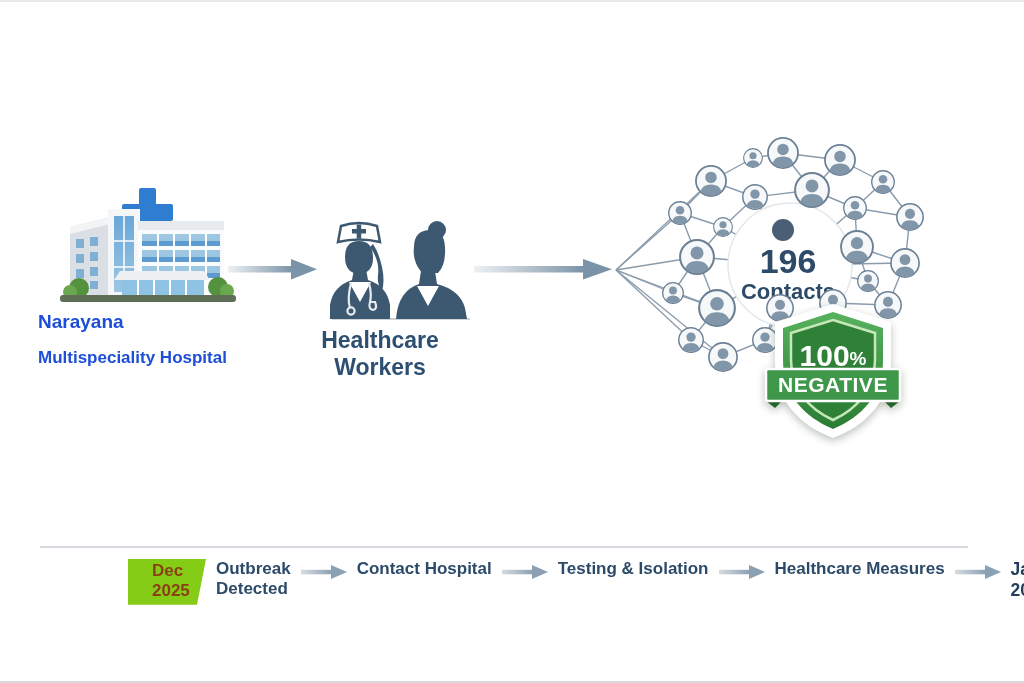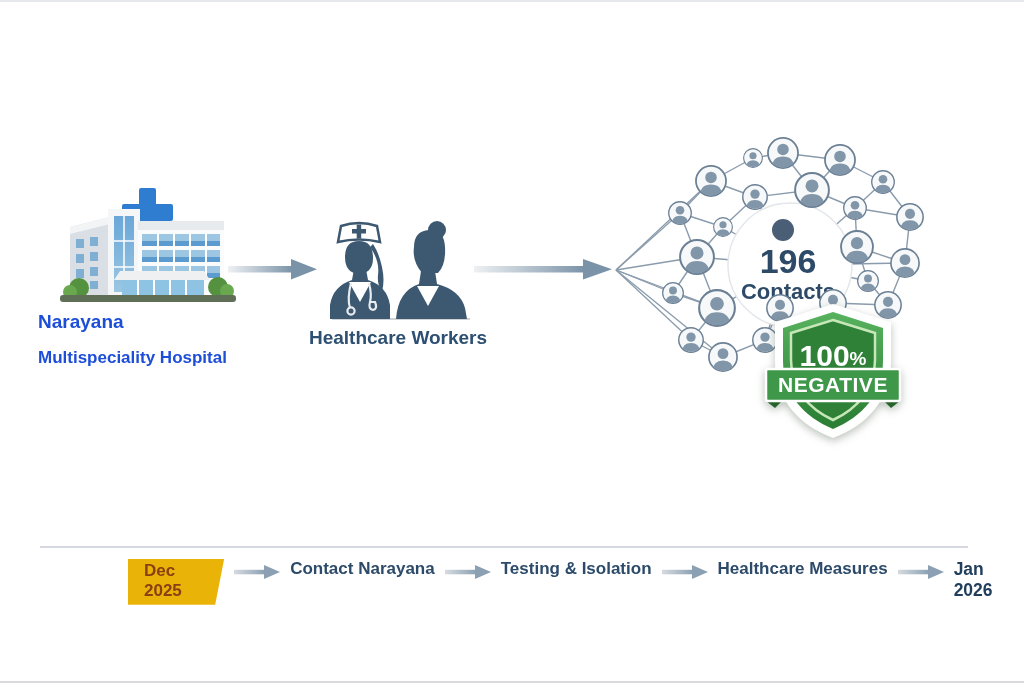--- a/index.html
+++ b/index.html
@@ -8,30 +8,30 @@
   .stage { position:relative; width:1024px; height:683px; background:#ffffff; }
   .edge-top { position:absolute; left:0; top:0; width:1024px; height:2px; background:#e7e8ec; }
   .edge-bottom { position:absolute; left:0; bottom:0; width:1024px; height:2px; background:#d8dadf; }
 
   .abs { position:absolute; }
 
   
   .hospital-label { left:38px; top:311px; width:216px; text-align:left; color:#1d4ed8; }
   .hospital-label .l1 { font-size:19px; font-weight:700; }
   .hospital-label .l2 { font-size:17px; font-weight:700; margin-top:15px; }
-  .workers-label { left:308px; top:327px; width:180px; text-align:center;
-                   color:#2d4f72; font-size:19px; font-weight:700; }
+  .workers-label { left:290px; top:327px; width:180px; text-align:center;
+                   color:#2d4f72; font-size:23px; font-weight:700; }
 
   
   .separator { left:40px; top:546px; width:928px; height:2px; background:#d6dae0; }
 
   
   .timeline { left:128px; top:559px; display:flex; align-items:flex-start; gap:10px;
               color:#2c4a69; font-size:17px; font-weight:700; line-height:1.2; }
-  .tl-date-start { background:#eab308; color:#8a4012; padding:2px 10px 3px 16px;
+  .tl-date-start { background:#84cc16; color:#8a4012; padding:2px 10px 3px 24px;
                    clip-path:polygon(0 0, 100% 0, calc(100% - 9px) 100%, 0 100%); }
   .tl-step-wrap { width:86px; }
   .tl-step { white-space:nowrap; }
   .tl-arrow { margin-top:5px; flex:0 0 auto; }
   .tl-date-end { color:#223e5d; font-size:17.5px; }
 
   svg text { font-family:"Liberation Sans", sans-serif; }
   .shield-wrap { filter:drop-shadow(0 3px 4px rgba(60,80,60,.35)); }
 </style>
 </head>
@@ -301,33 +301,34 @@
       <polygon points="138,98 129,105 122,98" fill="#26632b"></polygon>
       <rect x="4" y="66" width="134" height="32" rx="2" fill="#3f9749" stroke="#ffffff" stroke-width="2.5"></rect>
       <text x="71" y="89" text-anchor="middle" font-size="21" font-weight="bold" fill="#ffffff" letter-spacing="0.5">NEGATIVE</text>
     </g>
   </svg>
 
   <div class="abs separator"></div>
 
   <div class="abs timeline">
     <div class="tl-date-start">Dec 2025</div>
+    <div class="tl-step-wrap">Outbreak Detected</div>
 
     <svg class="tl-arrow" width="46" height="16" viewBox="0 0 46 16">
       <defs>
           <linearGradient id="ta1" x1="0" y1="0" x2="1" y2="0">
         <stop offset="0" stop-color="#d6dbe0"></stop>
             <stop offset="1" stop-color="#8ba1b3"></stop>
           </linearGradient>
         </defs>
       <rect x="0" y="5.8" width="31" height="4.5" fill="url(#ta1)"></rect>
       <path d="M30,1 L46,8 L30,15 Z" fill="#8ba1b3"></path>
     </svg>
 
-    <div class="tl-step">Contact Narayana</div>
+    <div class="tl-step">Contact Hospital</div>
 
     <svg class="tl-arrow" width="46" height="16" viewBox="0 0 46 16">
       <rect x="0" y="5.8" width="31" height="4.5" fill="url(#ta1)"></rect>
       <path d="M30,1 L46,8 L30,15 Z" fill="#8ba1b3"></path>
     </svg>
 
     <div class="tl-step">Testing &amp; Isolation</div>
 
     <svg class="tl-arrow" width="46" height="16" viewBox="0 0 46 16">
       <rect x="0" y="5.8" width="31" height="4.5" fill="url(#ta1)"></rect>

